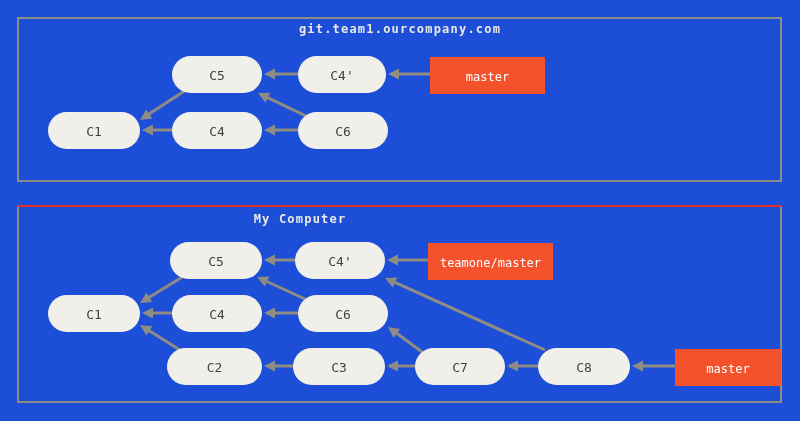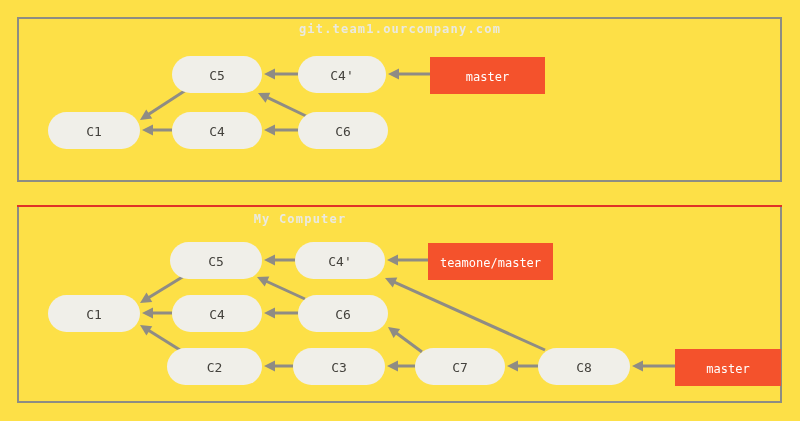--- a/index.html
+++ b/index.html
@@ -4,21 +4,21 @@
 <style>
   html, body {
     margin: 0;
     padding: 0;
     background: #000000;
   }
   #page {
     position: relative;
     width: 800px;
     height: 421px;
-    background: #fde047;
+    background: #1d4ed8;
     overflow: hidden;
     font-family: "DejaVu Sans Mono", "Liberation Mono", monospace;
     text-decoration: underline;
   }
   svg#diagram {
     position: absolute;
     left: 0;
     top: 0;
     width: 800px;
     height: 421px;

